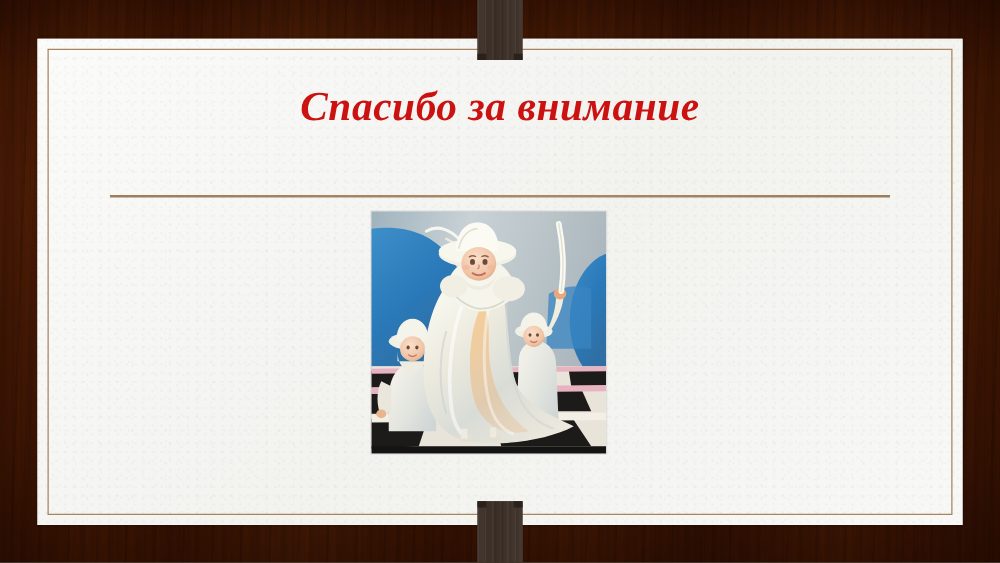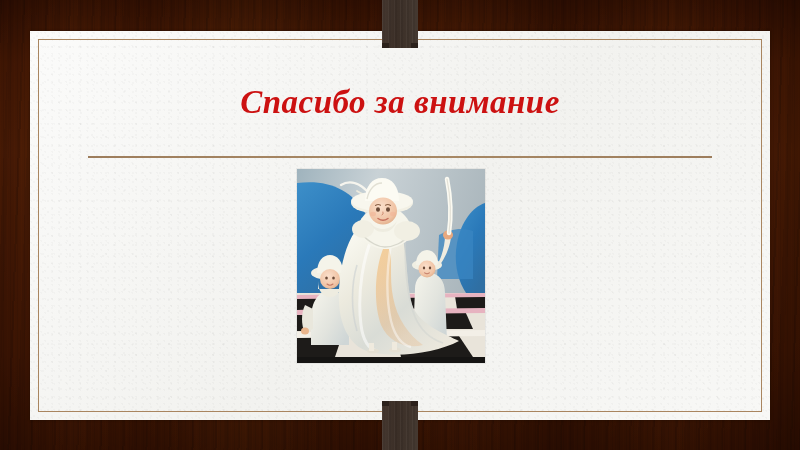--- a/index.html
+++ b/index.html
@@ -115,21 +115,21 @@
   }
   .ribbon-top .notch  { bottom: 0; }
   .ribbon-bottom .notch { top: 0; }
   .notch.left  { left: 0; }
   .notch.right { right: 0; }
 
   
   .title {
     position: absolute;
     left: 60px;
-    top: 82px;
+    top: 66px;
     width: 680px;
     text-align: center;
     font-family: "Liberation Serif", "DejaVu Serif", serif;
     font-weight: bold;
     font-style: italic;
     font-size: 33px;
     line-height: 40px;
     letter-spacing: 0.5px;
     color: #cc1111;
     white-space: nowrap;

